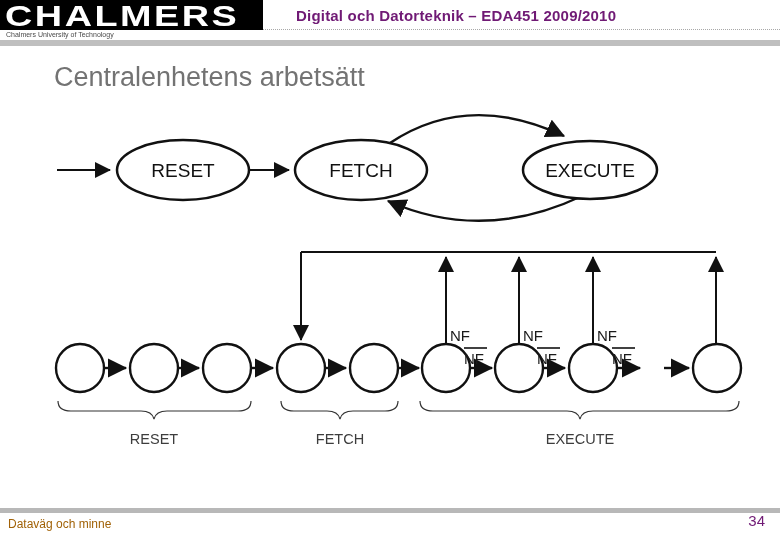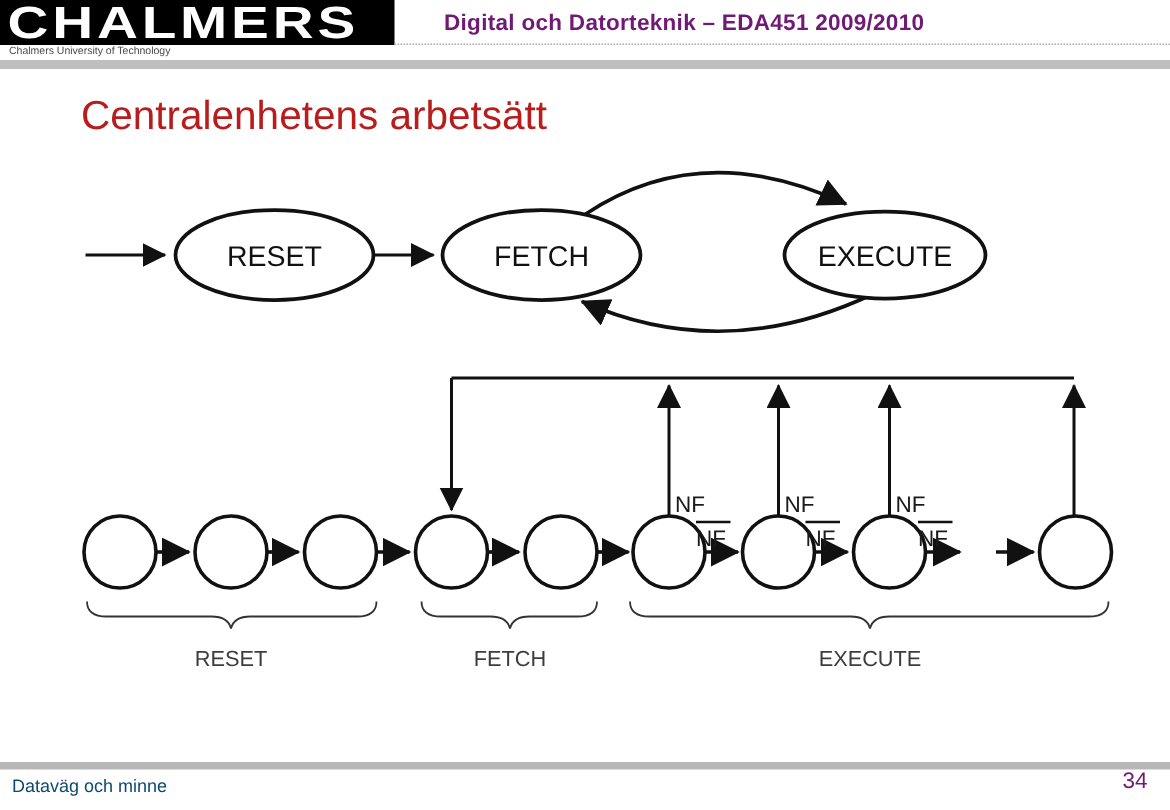--- a/index.html
+++ b/index.html
@@ -25,34 +25,34 @@
   }
   .header-dotted{
     position:absolute;left:263px;top:29px;width:517px;height:0;
     border-top:1px dotted #a8a8a8;
   }
   .header-rule{
     position:absolute;left:0;top:40px;width:780px;height:6px;background:#bfbfbf;
   }
   
   .slide-title{
-    position:absolute;left:54px;top:62px;font-size:27px;color:#b91c1c;
+    position:absolute;left:54px;top:62px;font-size:27px;color:#737373;
     white-space:nowrap;
   }
   
   .diagram{position:absolute;left:0;top:0;width:780px;height:540px;}
   .state-label{font-family:"Liberation Sans",sans-serif;font-size:19px;fill:#111111;}
   .nf-label{font-family:"Liberation Sans",sans-serif;font-size:15px;fill:#1a1a1a;}
   .brace-label{font-family:"Liberation Sans",sans-serif;font-size:14.5px;fill:#3d3d3d;}
   
   .footer-rule{
     position:absolute;left:0;top:508px;width:780px;height:5px;background:#b8b8b8;
   }
   .footer-left{
-    position:absolute;left:8px;top:517px;font-size:12px;color:#0c4a6e;white-space:nowrap;
+    position:absolute;left:8px;top:517px;font-size:12px;color:#a16207;white-space:nowrap;
   }
   .page-number{
     position:absolute;right:15px;top:512px;font-size:15px;color:#701a75;
   }
 </style>
 </head>
 <body>
 
 <div class="slide">
 

